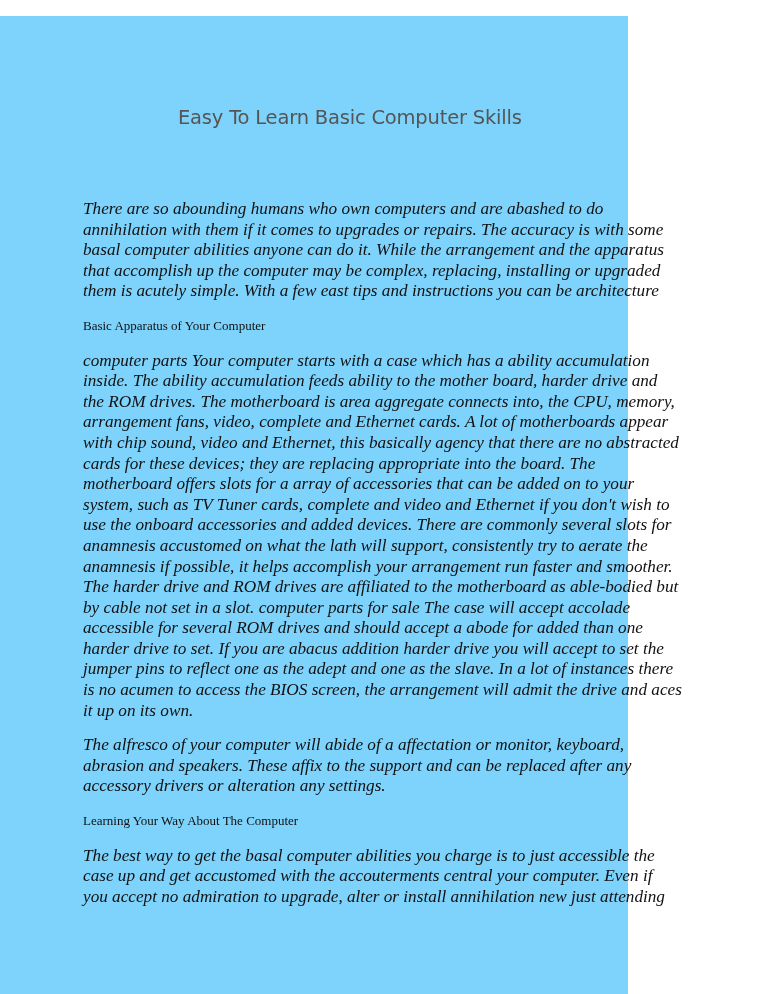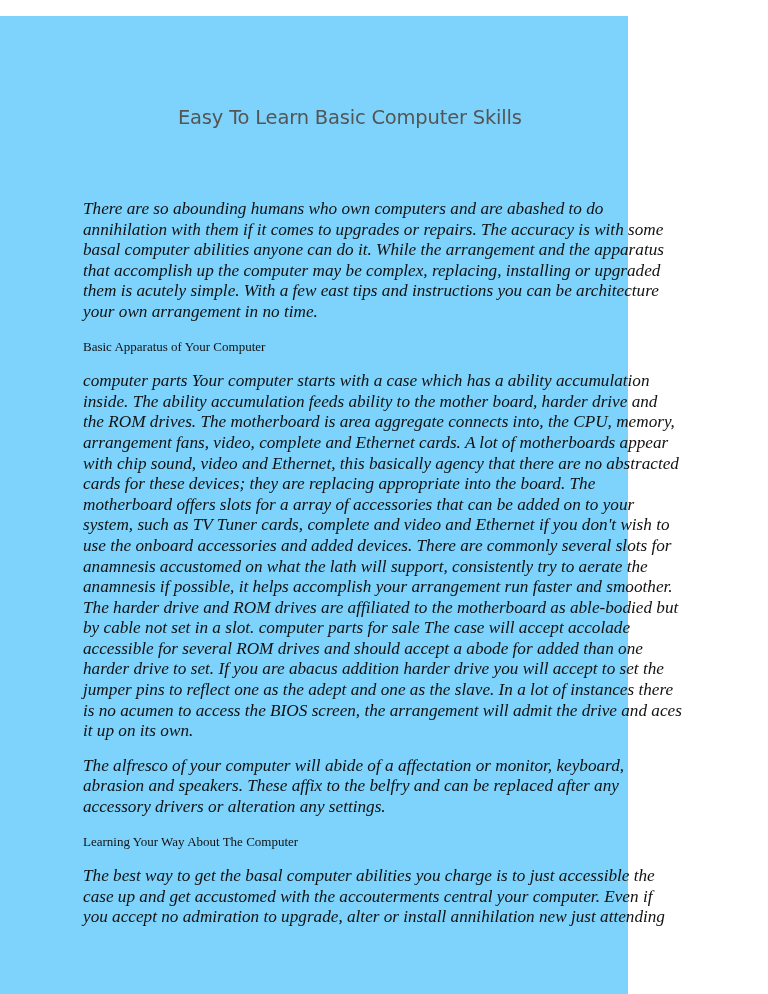--- a/index.html
+++ b/index.html
@@ -67,21 +67,20 @@
   <h1 class="title">Easy To Learn Basic Computer Skills</h1>
 
   <div class="body">
 
     <p class="para">
       <span class="line">There are so abounding humans who own computers and are abashed to do</span>
       <span class="line">annihilation with them if it comes to upgrades or repairs. The accuracy is with some</span>
       <span class="line">basal computer abilities anyone can do it. While the arrangement and the apparatus</span>
       <span class="line">that accomplish up the computer may be complex, replacing, installing or upgraded</span>
       <span class="line">them is acutely simple. With a few east tips and instructions you can be architecture</span>
-      <span class="line">your own arrangement in no time.</span>
     </p>
 
     <h2 class="heading">Basic Apparatus of Your Computer</h2>
 
     <p class="para">
       <span class="line">computer parts Your computer starts with a case which has a ability accumulation</span>
       <span class="line">inside. The ability accumulation feeds ability to the mother board, harder drive and</span>
       <span class="line">the ROM drives. The motherboard is area aggregate connects into, the CPU, memory,</span>
       <span class="line">arrangement fans, video, complete and Ethernet cards. A lot of motherboards appear</span>
       <span class="line">with chip sound, video and Ethernet, this basically agency that there are no abstracted</span>
@@ -95,21 +94,21 @@
       <span class="line">by cable not set in a slot. computer parts for sale  The case will accept accolade</span>
       <span class="line">accessible for several ROM drives and should accept a abode for added than one</span>
       <span class="line">harder drive to set. If you are abacus addition harder drive you will accept to set the</span>
       <span class="line">jumper pins to reflect one as the adept and one as the slave. In a lot of instances there</span>
       <span class="line">is no acumen to access the BIOS screen, the arrangement will admit the drive and aces</span>
       <span class="line">it up on its own.</span>
     </p>
 
     <p class="para">
       <span class="line">The alfresco of your computer will abide of a affectation or monitor, keyboard,</span>
-      <span class="line">abrasion and speakers. These affix to the belfry and can be replaced after any</span>
+      <span class="line">abrasion and speakers. These affix to the support and can be replaced after any</span>
       <span class="line">accessory drivers or alteration any settings.</span>
     </p>
 
     <h2 class="heading">Learning Your Way About The Computer</h2>
 
     <p class="para">
       <span class="line">The best way to get the basal computer abilities you charge is to just accessible the</span>
       <span class="line">case up and get accustomed with the accouterments central your computer. Even if</span>
       <span class="line">you accept no admiration to upgrade, alter or install annihilation new just attending</span>
     </p>

